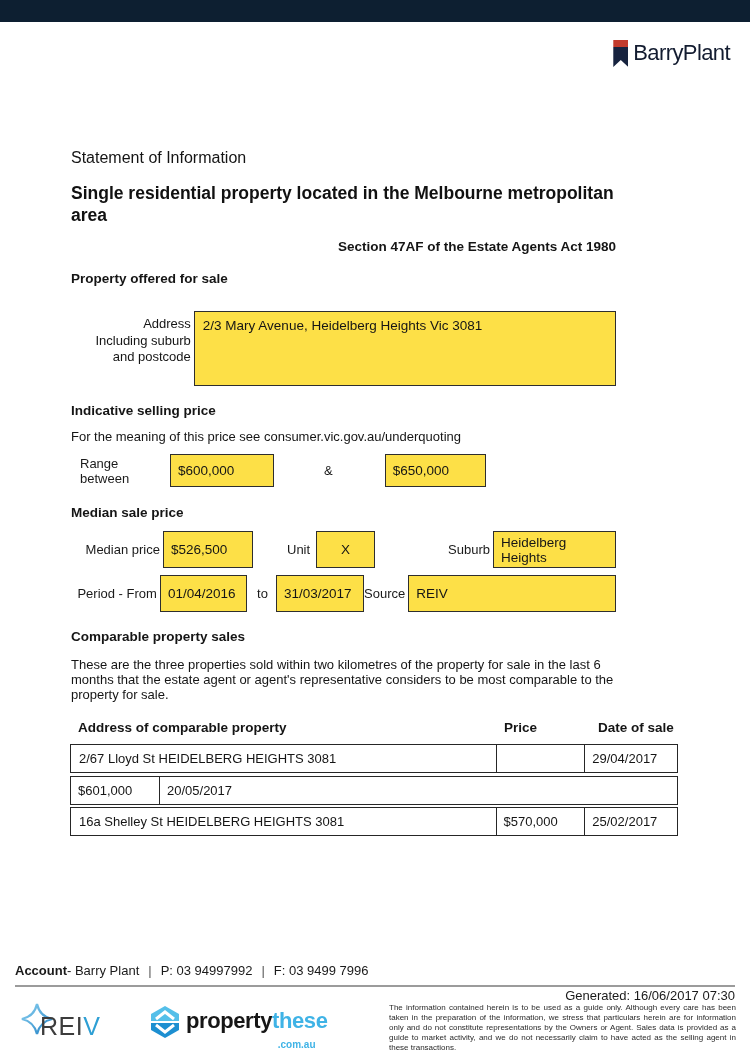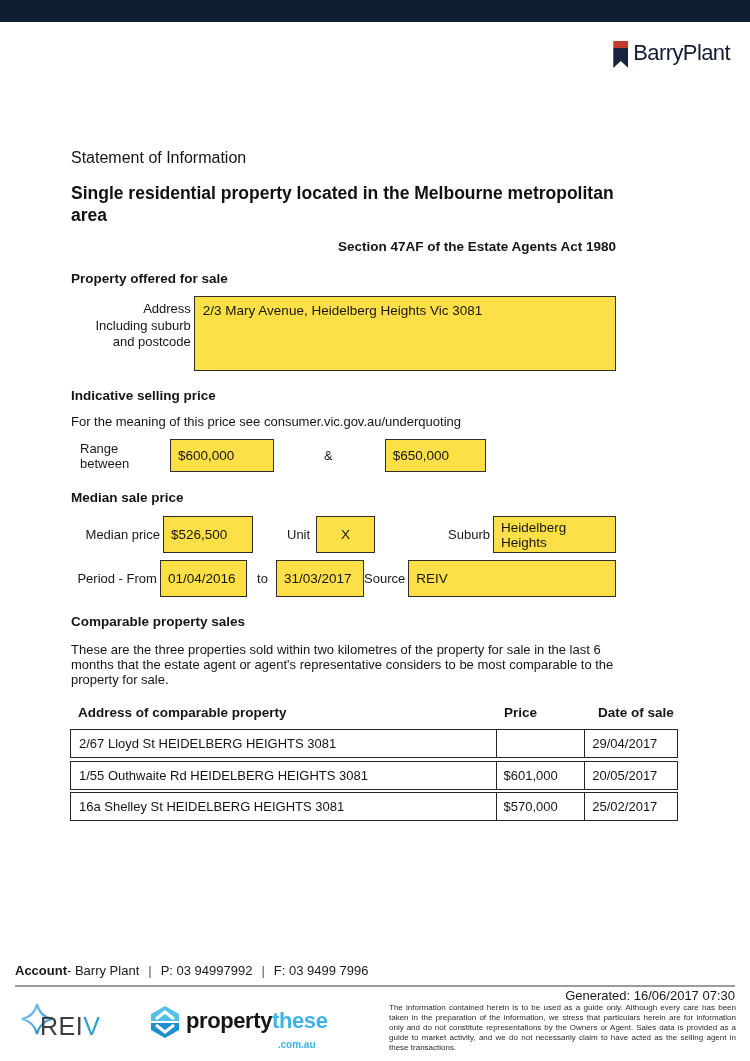--- a/index.html
+++ b/index.html
@@ -2,42 +2,42 @@
 <html><head>
 <meta charset="utf-8">
 <style>
   html,body{margin:0;padding:0;}
   body{
     width:750px;height:1061px;background:#ffffff;color:#151515;
     font-family:"Liberation Sans", sans-serif;position:relative;overflow:hidden;
   }
   .topbar{position:absolute;top:0;left:0;width:750px;height:22px;background:#0d1f31;}
   
-  .brand{position:absolute;top:38px;right:20px;display:flex;align-items:flex-end;}
+  .brand{position:absolute;top:38px;right:20px;display:flex;align-items:flex-start;}
   .bookmark{
     width:15px;height:27px;margin-right:5px;margin-top:2px;
     background:linear-gradient(#c23b2d 0 26%, #17233f 26% 100%);
     clip-path:polygon(0 0,100% 0,100% 100%,50% 74%,0 100%);
   }
   .brand-text{font-size:22px;font-weight:500;color:#131c30;letter-spacing:-0.6px;line-height:30px;}
 
   .content{position:absolute;top:22px;left:0;width:686px;padding:0 70px 0 71px;box-sizing:border-box;}
   .doc-title{font-size:16px;font-weight:400;color:#141414;margin:127px 0 0 0;}
   .doc-heading{font-size:17.5px;font-weight:700;color:#111;margin:16px 0 0 0;line-height:21.5px;max-width:605px;}
   .section-ref{font-size:13.5px;font-weight:700;text-align:right;margin-top:13px;}
   .sec-h{font-size:13.5px;font-weight:700;margin-top:17px;}
   .note{font-size:13px;margin-top:11px;}
   .para{font-size:13px;margin-top:13px;line-height:15px;max-width:609px;}
 
   .fieldbox{border:1.5px solid #2e2e2e;box-sizing:border-box;font-size:13.5px;background:#fde047;}
   .row{display:flex;align-items:center;}
   .lbl{font-size:13px;color:#1a1a1a;}
 
   
-  .addr-row{display:flex;margin-top:10px;align-items:flex-start;}
+  .addr-row{display:flex;margin-top:25px;align-items:flex-start;}
   .addr-label{width:134px;text-align:right;padding-right:3px;font-size:13px;line-height:16.5px;padding-top:5px;}
   .addr-box{width:470px;height:75px;padding:6px 8px;line-height:16px;}
 
   
   .range-row{margin-top:9px;height:35px;}
   .range-label{margin-left:9px;width:87px;}
   .box-range{width:104px;height:33px;display:flex;align-items:center;padding-left:7px;margin-left:3px;}
   .amp{margin-left:50px;font-size:13px;}
   .box-range2{width:101px;height:33px;display:flex;align-items:center;padding-left:7px;margin-left:52px;}
 
@@ -151,21 +151,20 @@
       <div class="th-price">Price</div>
       <div class="th-date">Date of sale</div>
     </div>
     <div class="tbl-body">
       <div class="trow">
         <div class="td td-addr">2/67 Lloyd St HEIDELBERG HEIGHTS 3081</div>
         <div class="td td-price"></div>
         <div class="td td-date">29/04/2017</div>
       </div>
       <div class="trow">
-        <div class="td td-addr">1/55 Outhwaite Rd HEIDELBERG HEIGHTS 3081</div>
         <div class="td td-price">$601,000</div>
         <div class="td td-date">20/05/2017</div>
       </div>
       <div class="trow">
         <div class="td td-addr">16a Shelley St HEIDELBERG HEIGHTS 3081</div>
         <div class="td td-price">$570,000</div>
         <div class="td td-date">25/02/2017</div>
       </div>
     </div>
   </div>

